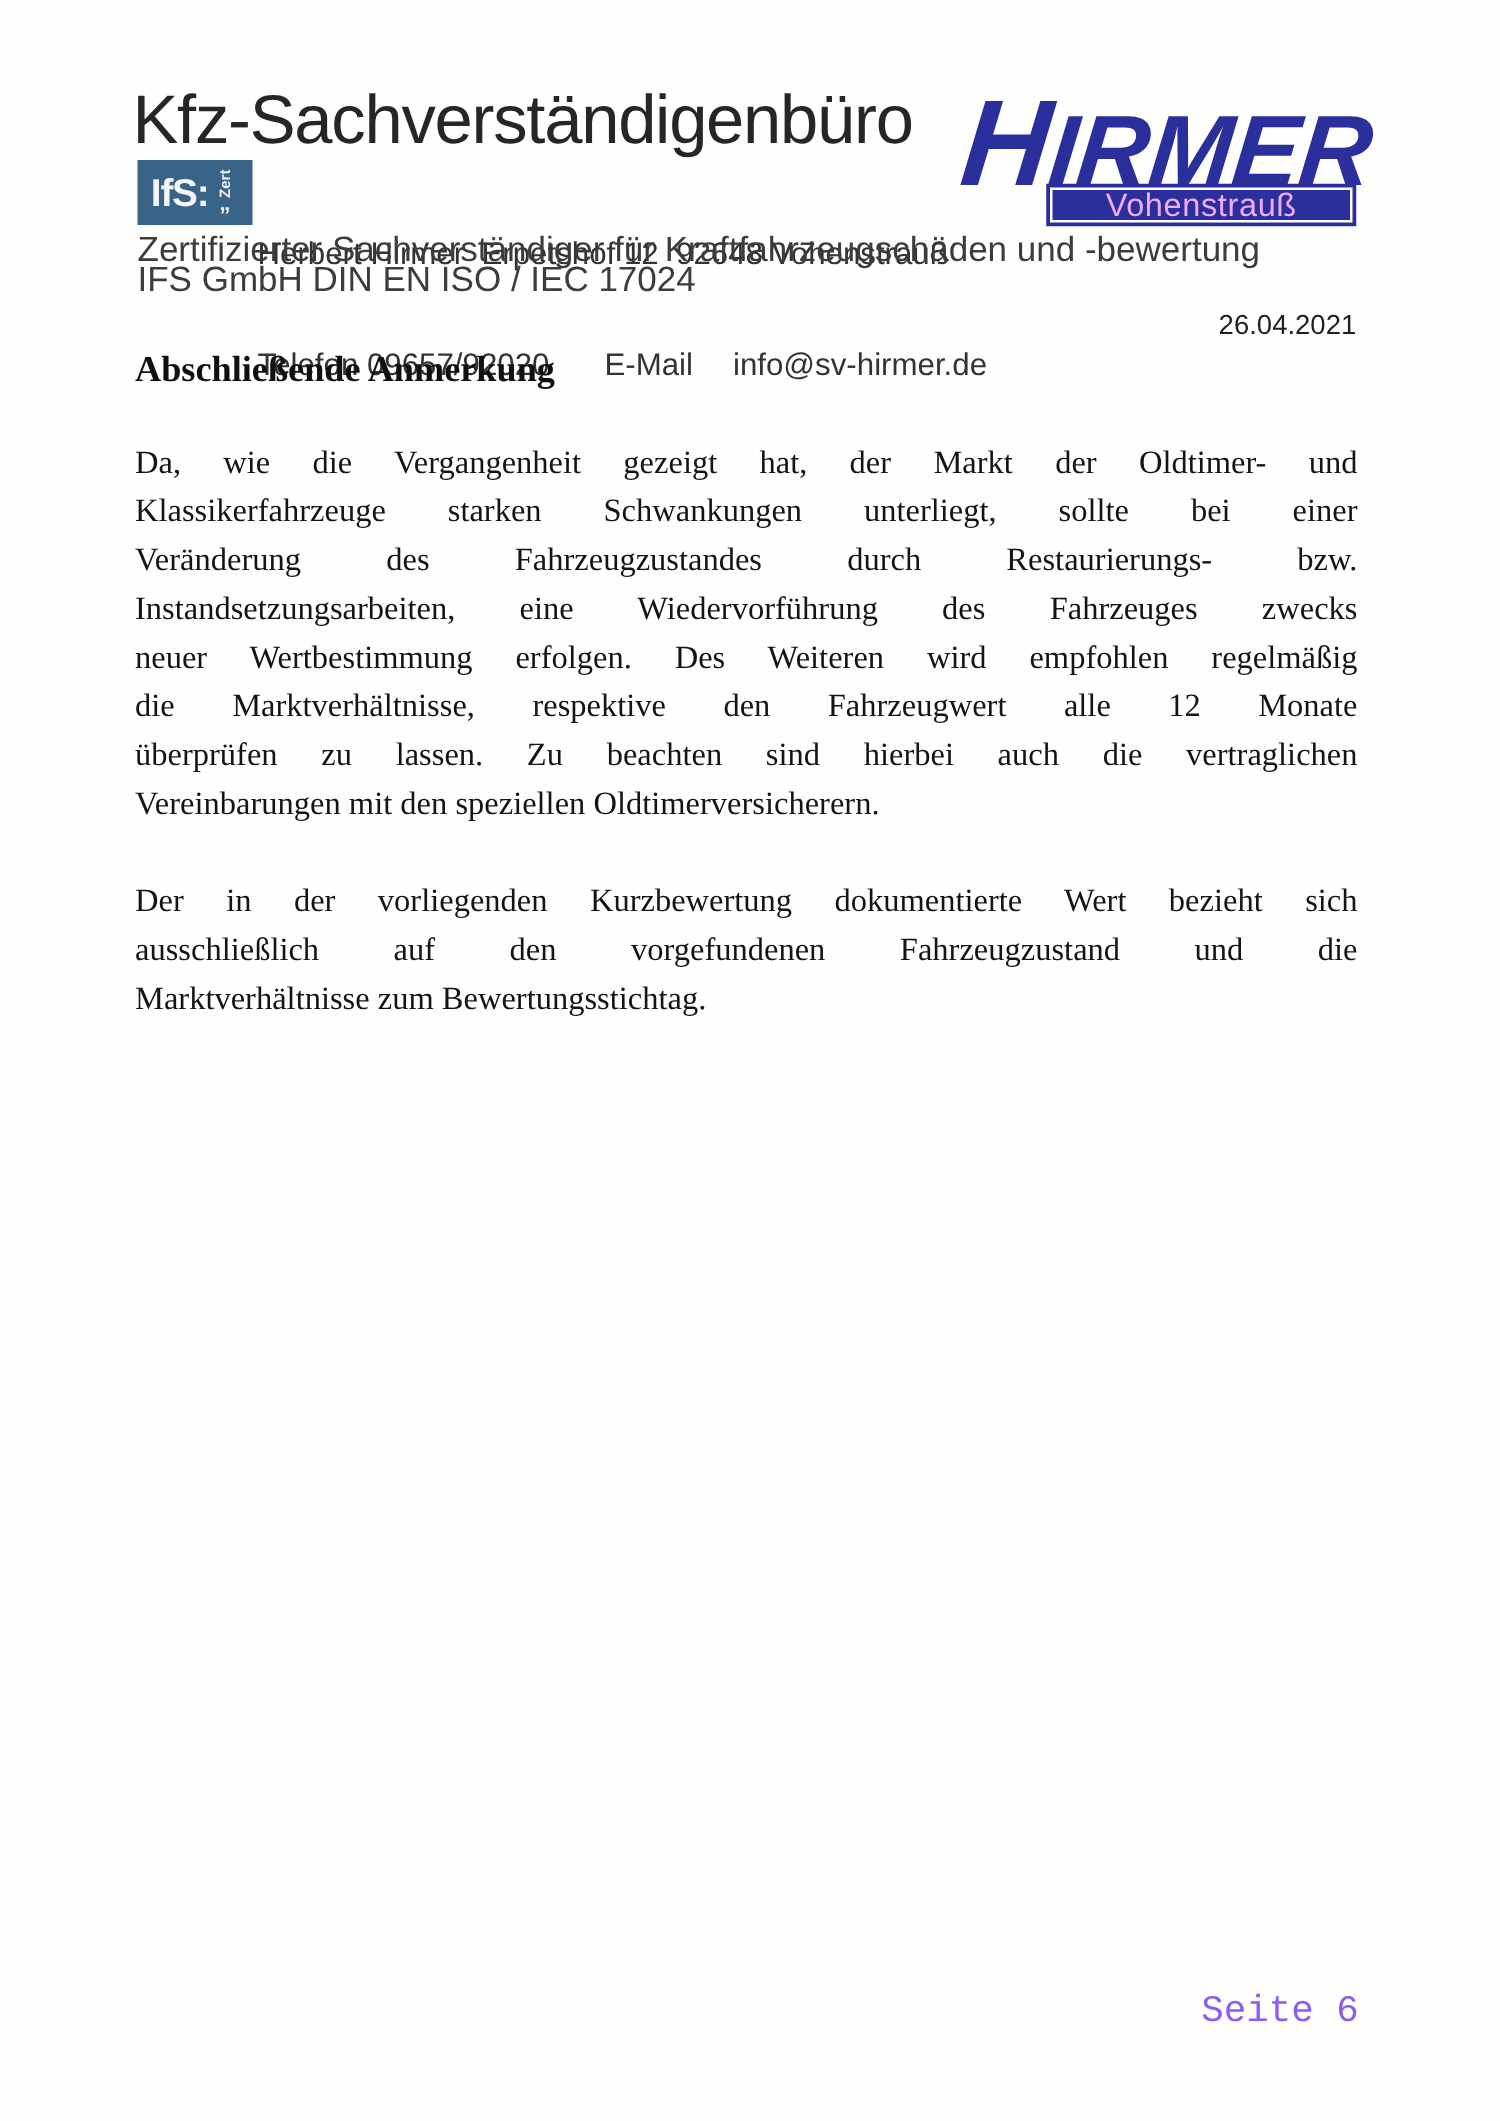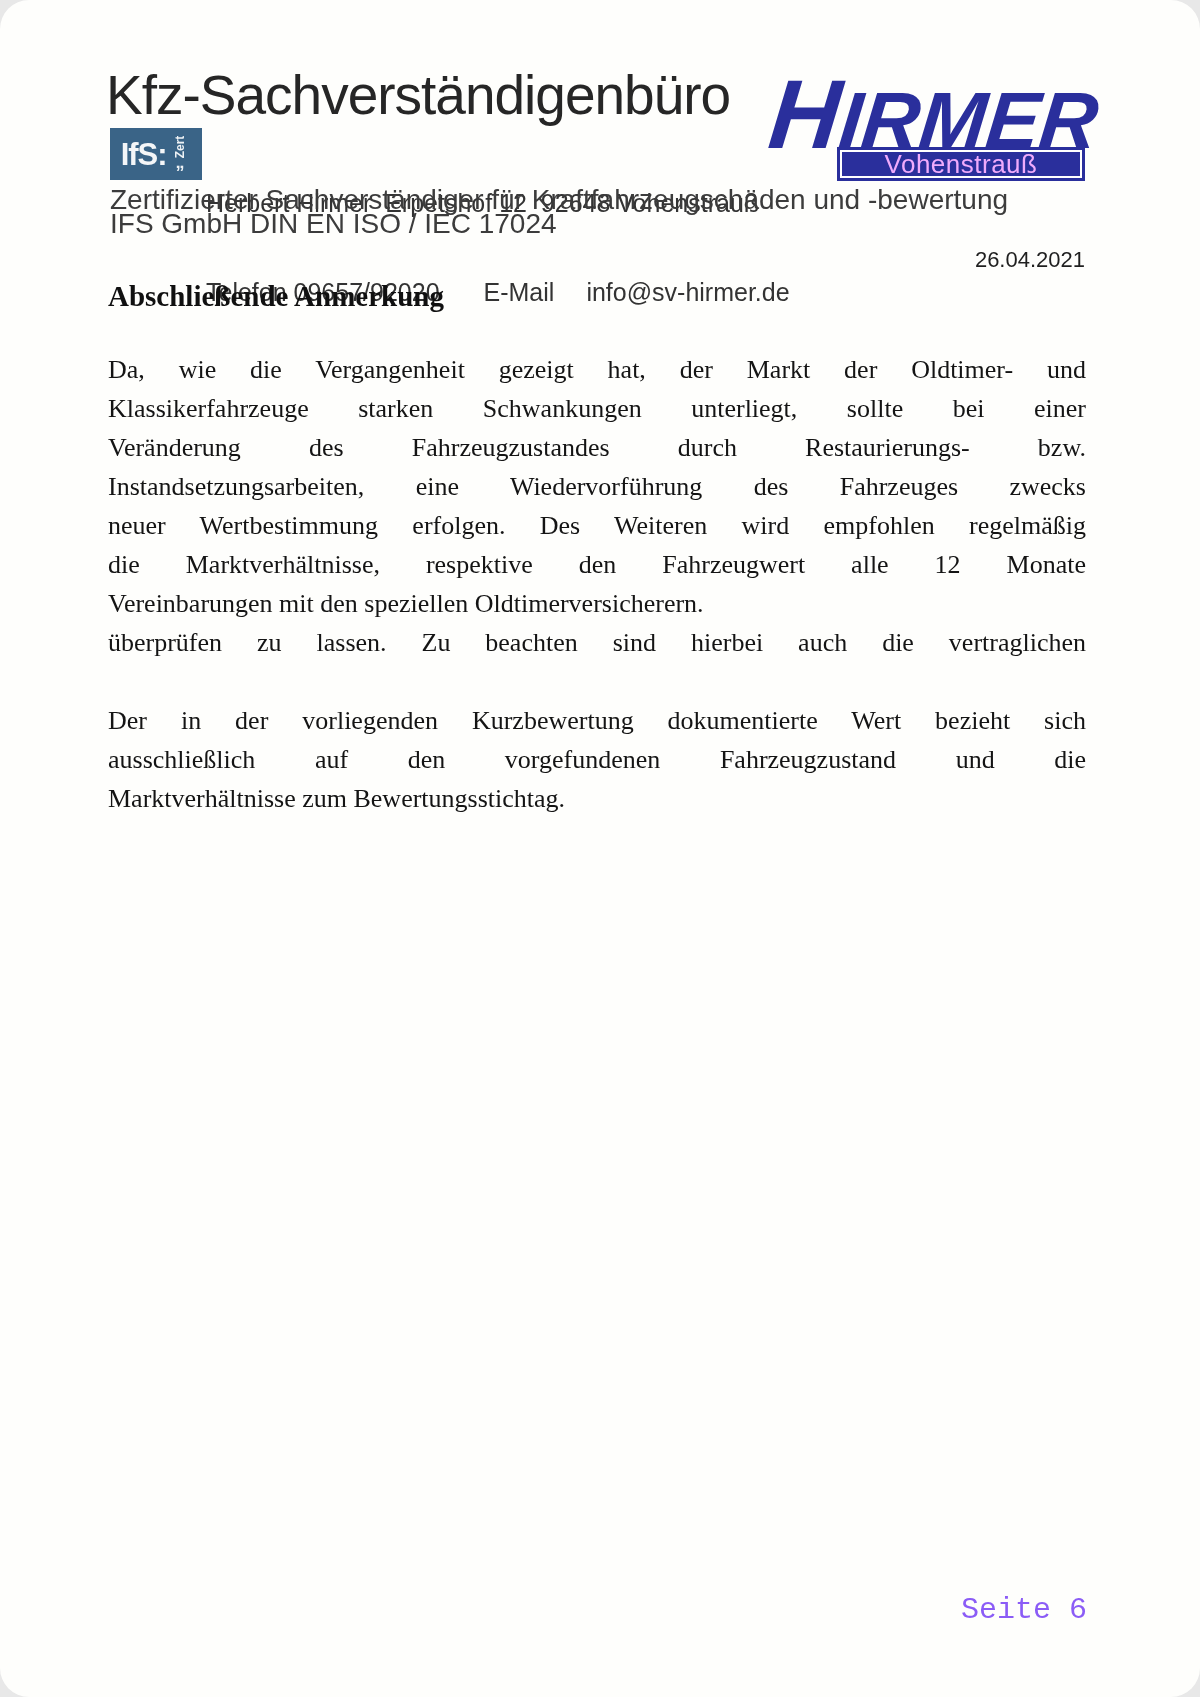--- a/index.html
+++ b/index.html
@@ -5,21 +5,20 @@
   html, body { margin: 0; padding: 0; background: #e8e8e8; }
   .page {
     position: relative;
     width: 1200px;
     height: 1697px;
     margin: 0 auto;
     background: #fefefc;
     overflow: hidden;
     font-family: "Liberation Sans", sans-serif;
     color: #1c1c1c;
-    border-radius: 29px;
   }
 
   
   .office-title {
     position: absolute;
     left: 106px;
     top: 68px;
     font-size: 55px;
     line-height: 1.0;
     letter-spacing: -1px;
@@ -216,22 +215,22 @@
 
   <h1 class="heading">Abschließende Anmerkung</h1>
 
   <div class="para para-1">
       <div class="line">Da, wie die Vergangenheit gezeigt hat, der Markt der Oldtimer- und</div>
       <div class="line">Klassikerfahrzeuge starken Schwankungen unterliegt, sollte bei einer</div>
       <div class="line">Veränderung des Fahrzeugzustandes durch Restaurierungs- bzw.</div>
       <div class="line">Instandsetzungsarbeiten, eine Wiedervorführung des Fahrzeuges zwecks</div>
       <div class="line">neuer Wertbestimmung erfolgen. Des Weiteren wird empfohlen regelmäßig</div>
       <div class="line">die Marktverhältnisse, respektive den Fahrzeugwert alle 12 Monate</div>
+      <div class="line">überprüfen zu lassen. Zu beachten sind hierbei auch die vertraglichen</div>
       <div class="line last">Vereinbarungen mit den speziellen Oldtimerversicherern.</div>
-      <div class="line">überprüfen zu lassen. Zu beachten sind hierbei auch die vertraglichen</div>
     </div>
 
   <div class="para para-2">
       <div class="line">Der in der vorliegenden Kurzbewertung dokumentierte Wert bezieht sich</div>
       <div class="line">ausschließlich auf den vorgefundenen Fahrzeugzustand und die</div>
       <div class="line last">Marktverhältnisse zum Bewertungsstichtag.</div>
     </div>
 
   <div class="page-footer">Seite 6</div>
 

